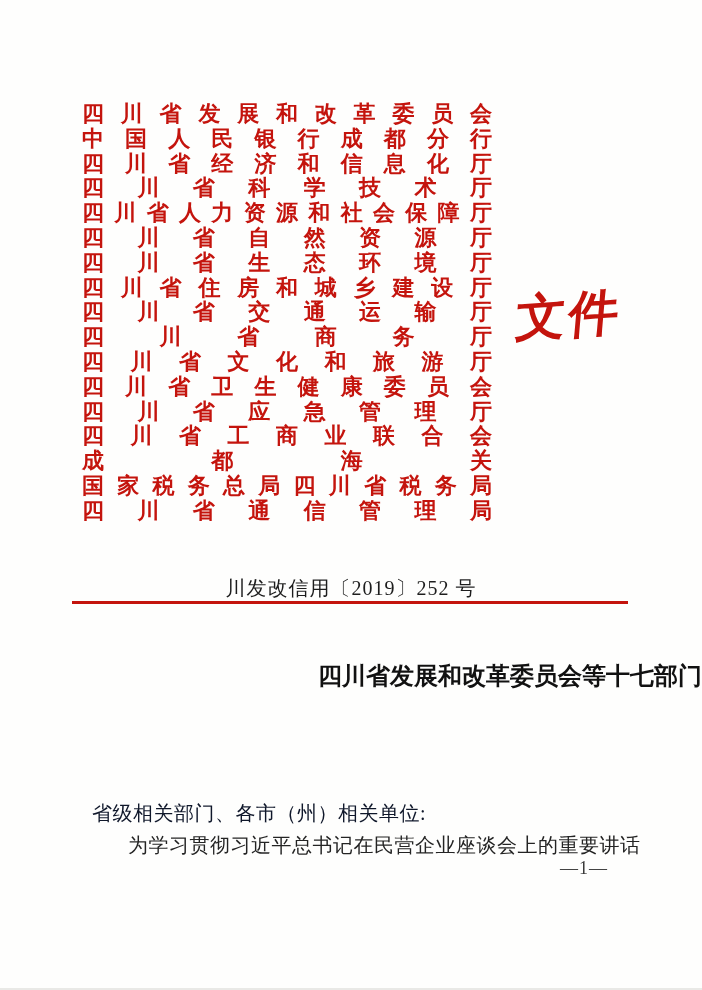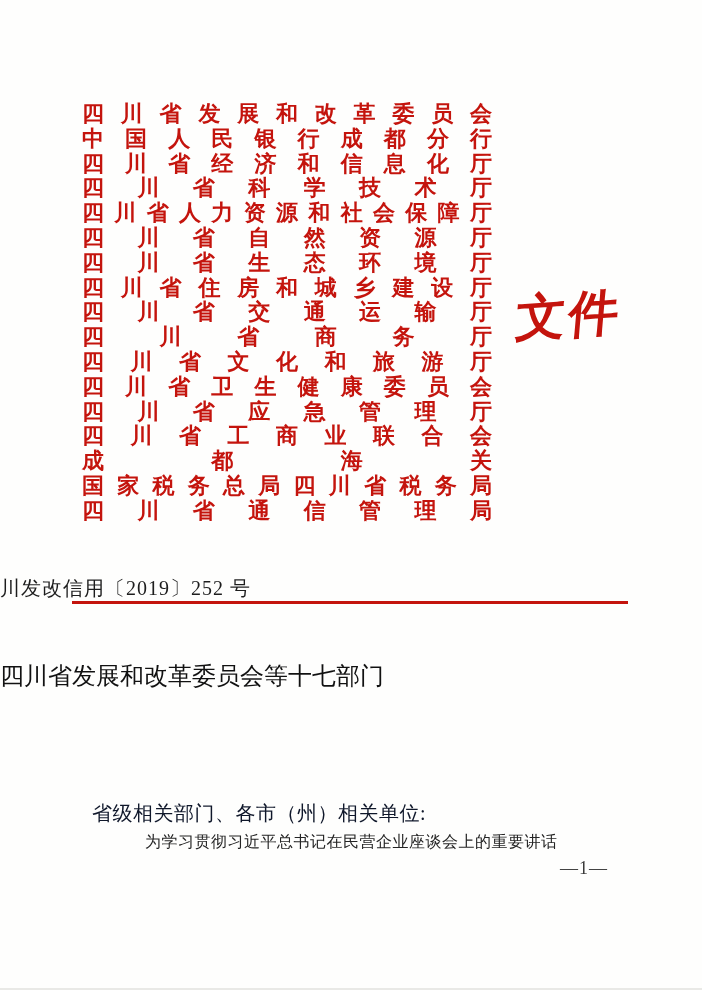--- a/index.html
+++ b/index.html
@@ -29,41 +29,42 @@
   .doc-type{
     position:absolute;left:513px;top:286px;
     font-size:50px;font-weight:bold;color:var(--red);
     letter-spacing:3px;
     transform:rotate(-4deg) skewX(-9deg);
     transform-origin:left bottom;
     white-space:nowrap;
   }
   .doc-number{
     position:absolute;left:0;top:575px;width:100%;
+    text-align:center;
     font-size:20px;color:#1d1d1d;letter-spacing:1px;
     white-space:nowrap;
   }
   .red-line{
     position:absolute;left:72px;top:601px;
     width:556px;height:3px;background:var(--red);
   }
   .title{
     position:absolute;left:0;top:659px;width:100%;
-    text-align:left;color:#111;
-    font-size:24px;font-weight:normal;line-height:34px;
+    text-align:right;color:#111;
+    font-size:24px;font-weight:bold;line-height:34px;
     letter-spacing:0px;
   }
   .salutation{
     position:absolute;left:92px;top:800px;
     font-size:20px;color:#0f172a;letter-spacing:0.5px;
     white-space:nowrap;
   }
   .paragraph{
-    position:absolute;left:145px;top:832px;
-    font-size:16px;color:#242424;letter-spacing:0.5px;
+    position:absolute;left:128px;top:832px;
+    font-size:20px;color:#242424;letter-spacing:0.5px;
     white-space:nowrap;
     text-align:right;
   }
   .page-number{
     position:absolute;left:560px;top:858px;
     font-size:18px;color:#3a3a3a;letter-spacing:1px;
     white-space:nowrap;
   }
 </style>
 </head>

